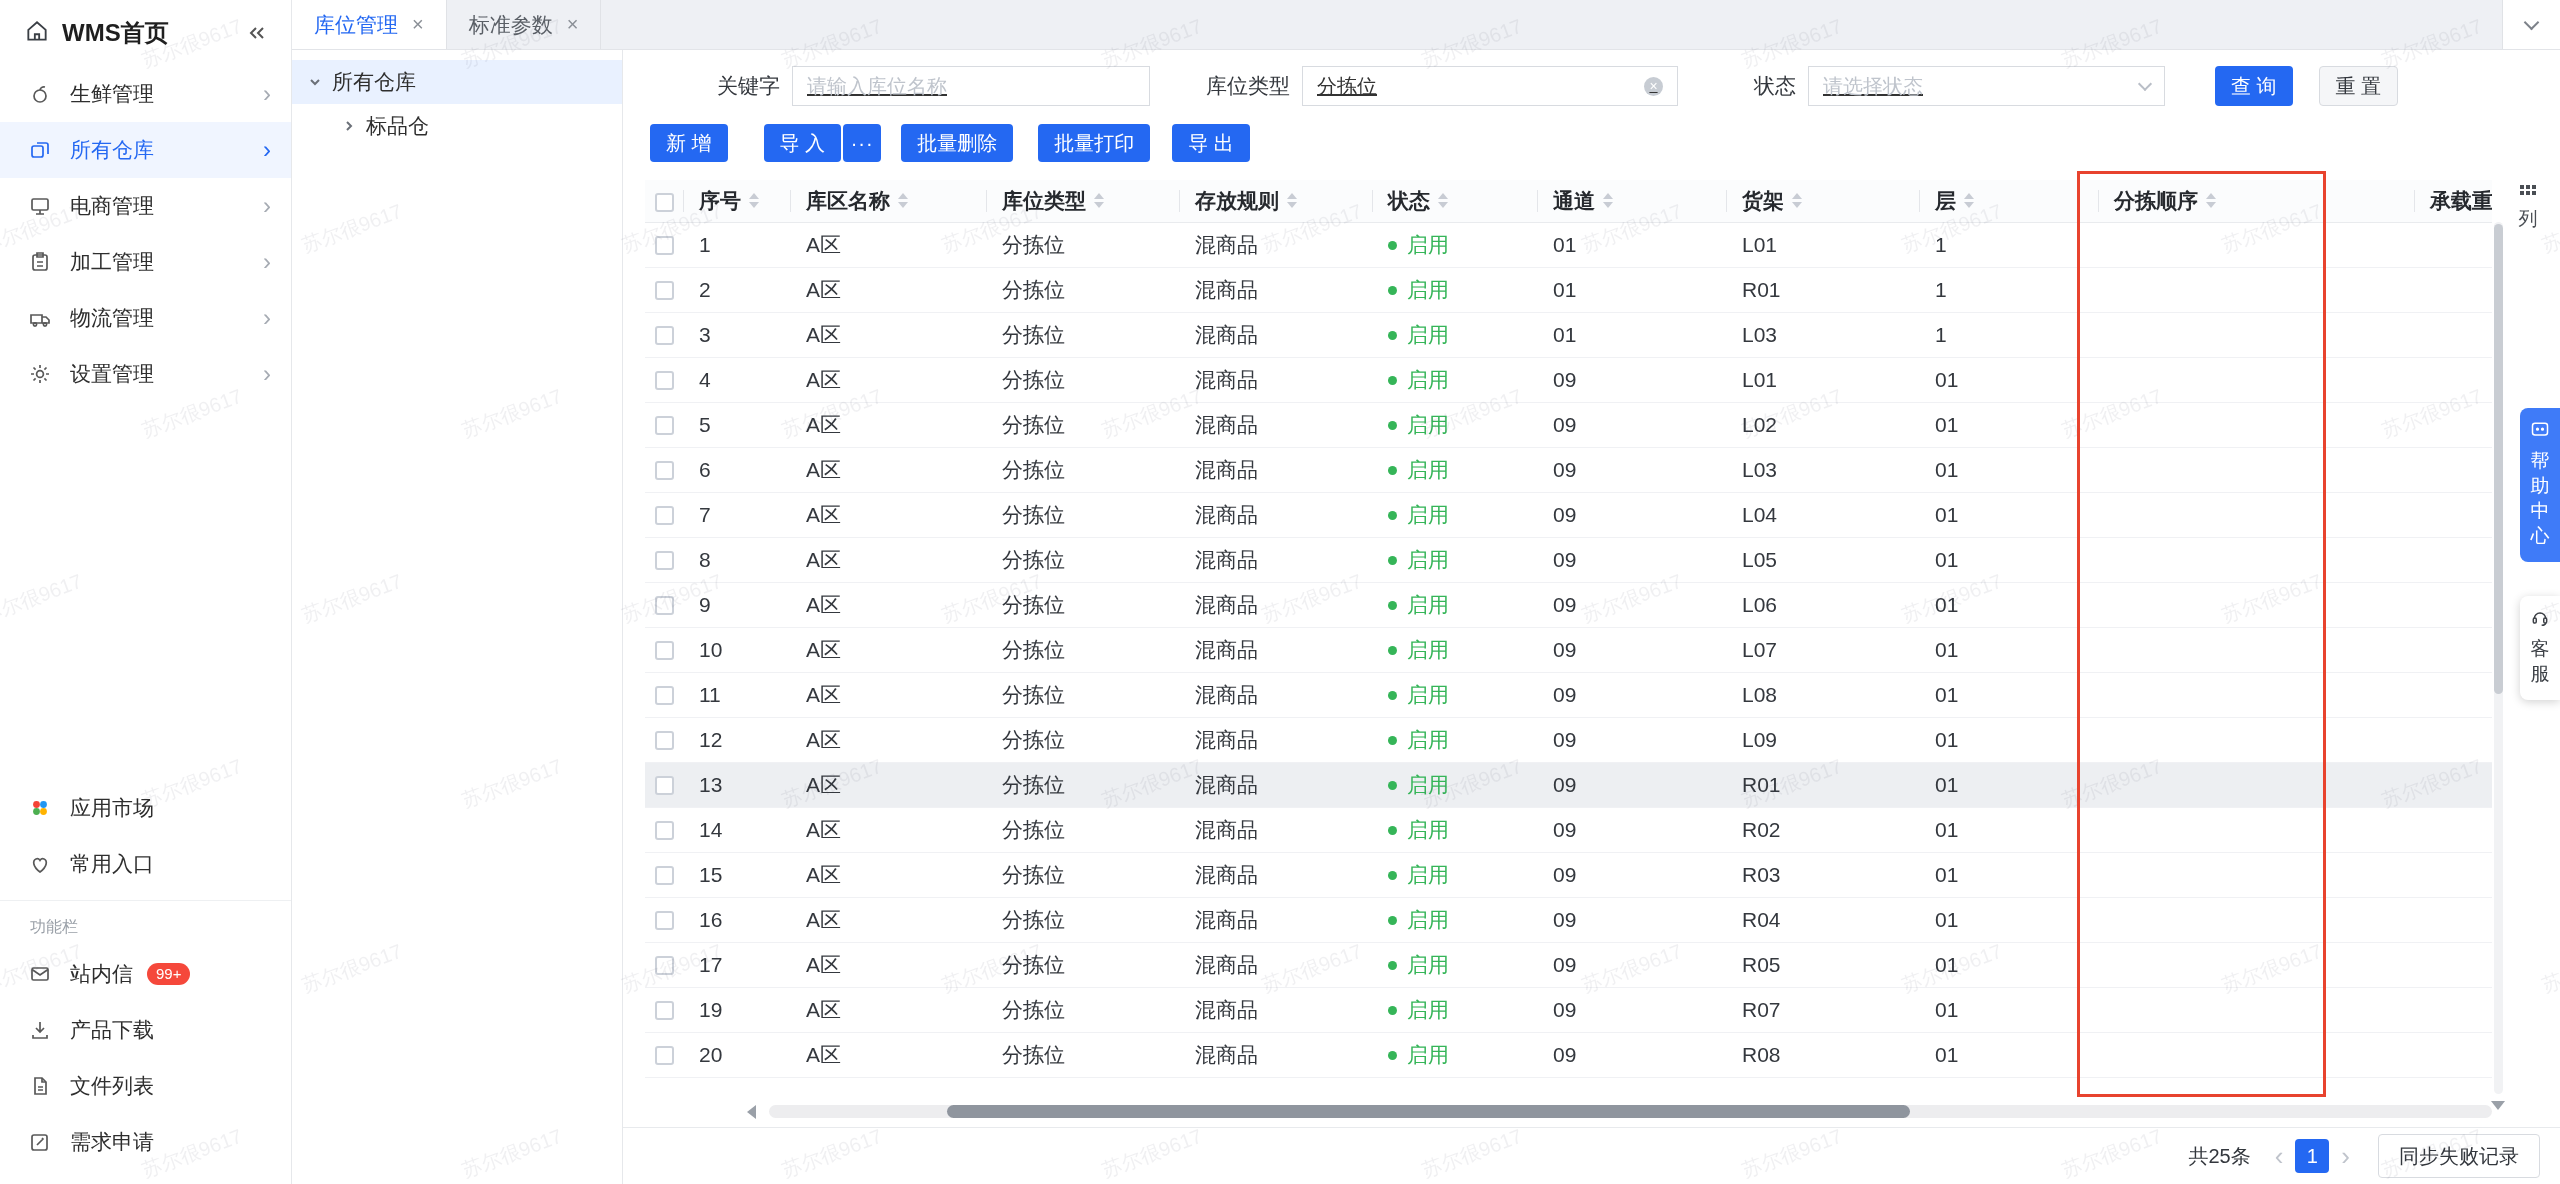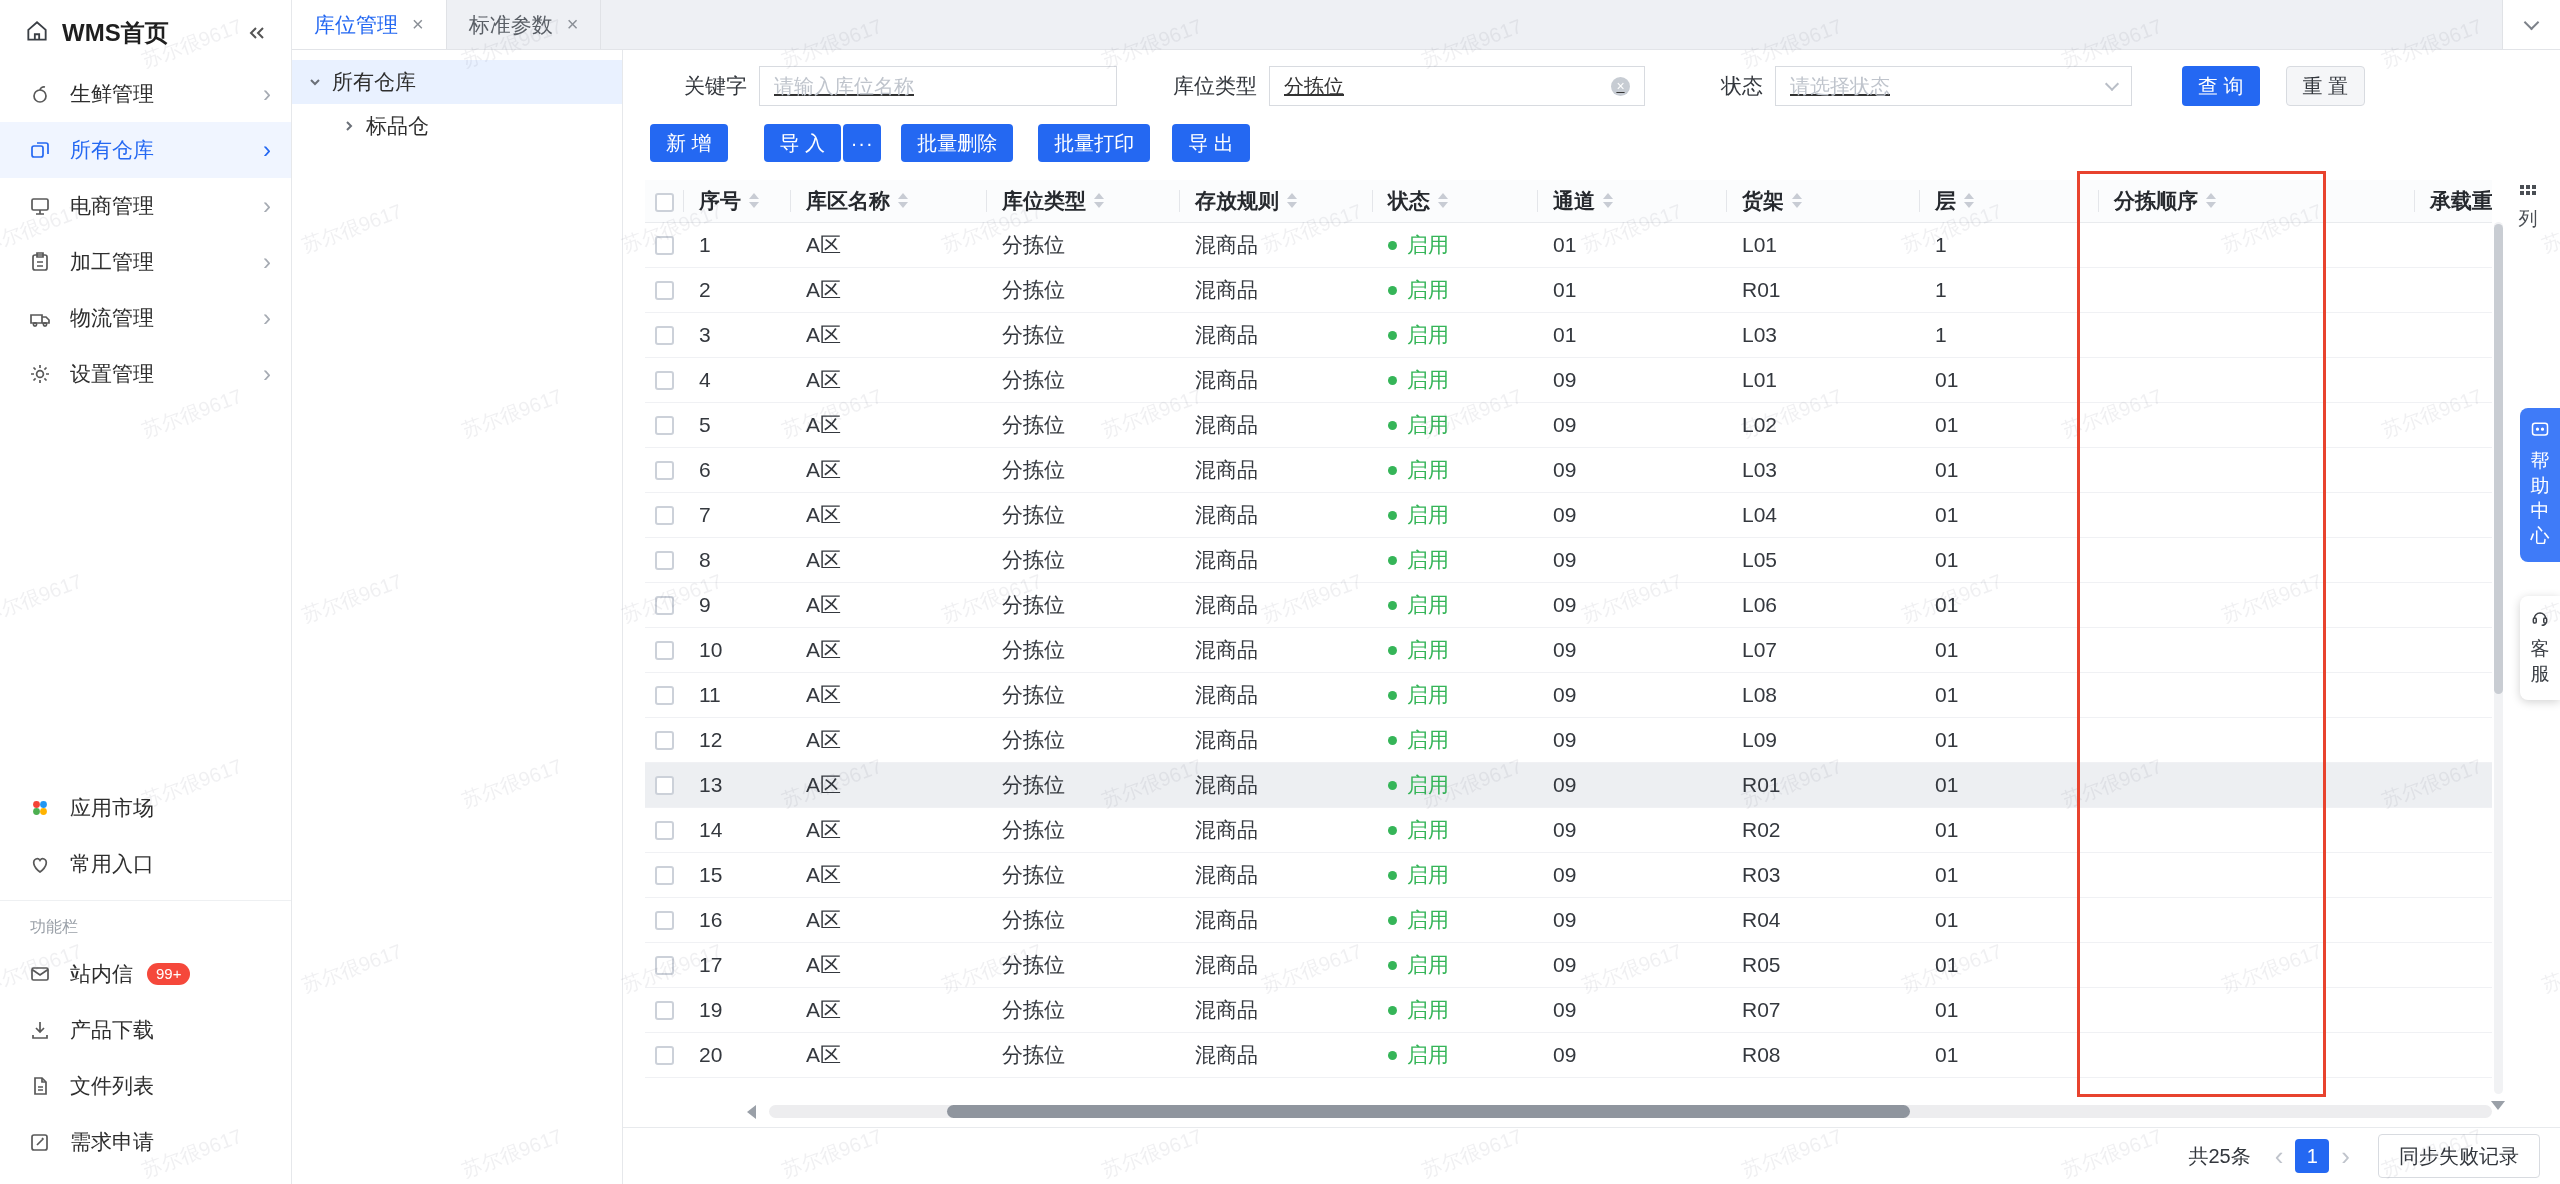--- a/index.html
+++ b/index.html
@@ -48,21 +48,21 @@
   .tree-row { height:44px; display:flex; align-items:center; font-size:21px; color:#2e2e2e;
               padding:0 12px; cursor:pointer; }
   .tree-row.root { background:#e9f1ff; }
   .tree-row.child { padding-left:46px; }
   .tcaret { width:22px; display:flex; justify-content:center; margin-right:6px; color:#6b7078; }
 
   
   .main { position:absolute; left:623px; top:50px; right:0; bottom:0; background:#fff; }
 
   .filters { position:absolute; top:14px; left:0; right:0; height:44px; display:flex;
-             align-items:center; padding-left:61px; }
+             align-items:center; padding-left:94px; }
   .f-label { font-size:21px; color:#33373d; margin-right:12px; white-space:nowrap; }
   .f-input { height:40px; border:1px solid #d8dbe0; border-radius:0; padding:0 14px;
              font-size:20px; color:#333; background:#fff; display:flex; align-items:center; position:relative;text-decoration:underline; }
   input.f-input { outline:none; font-family:inherit; }
   input.f-input::placeholder { color:#bfc4cc; }
   .f-kw { width:358px; }
   .f-type-wrap { width:376px; }
   .f-type-wrap input { border:none; outline:none; flex:1; font-size:20px; color:#333; font-family:inherit; background:transparent;}
   .clear-circ { width:19px; height:19px; border-radius:50%; background:#c7ccd3; color:#fff;
                 font-size:14px; line-height:19px; text-align:center; cursor:pointer; flex:none; }

